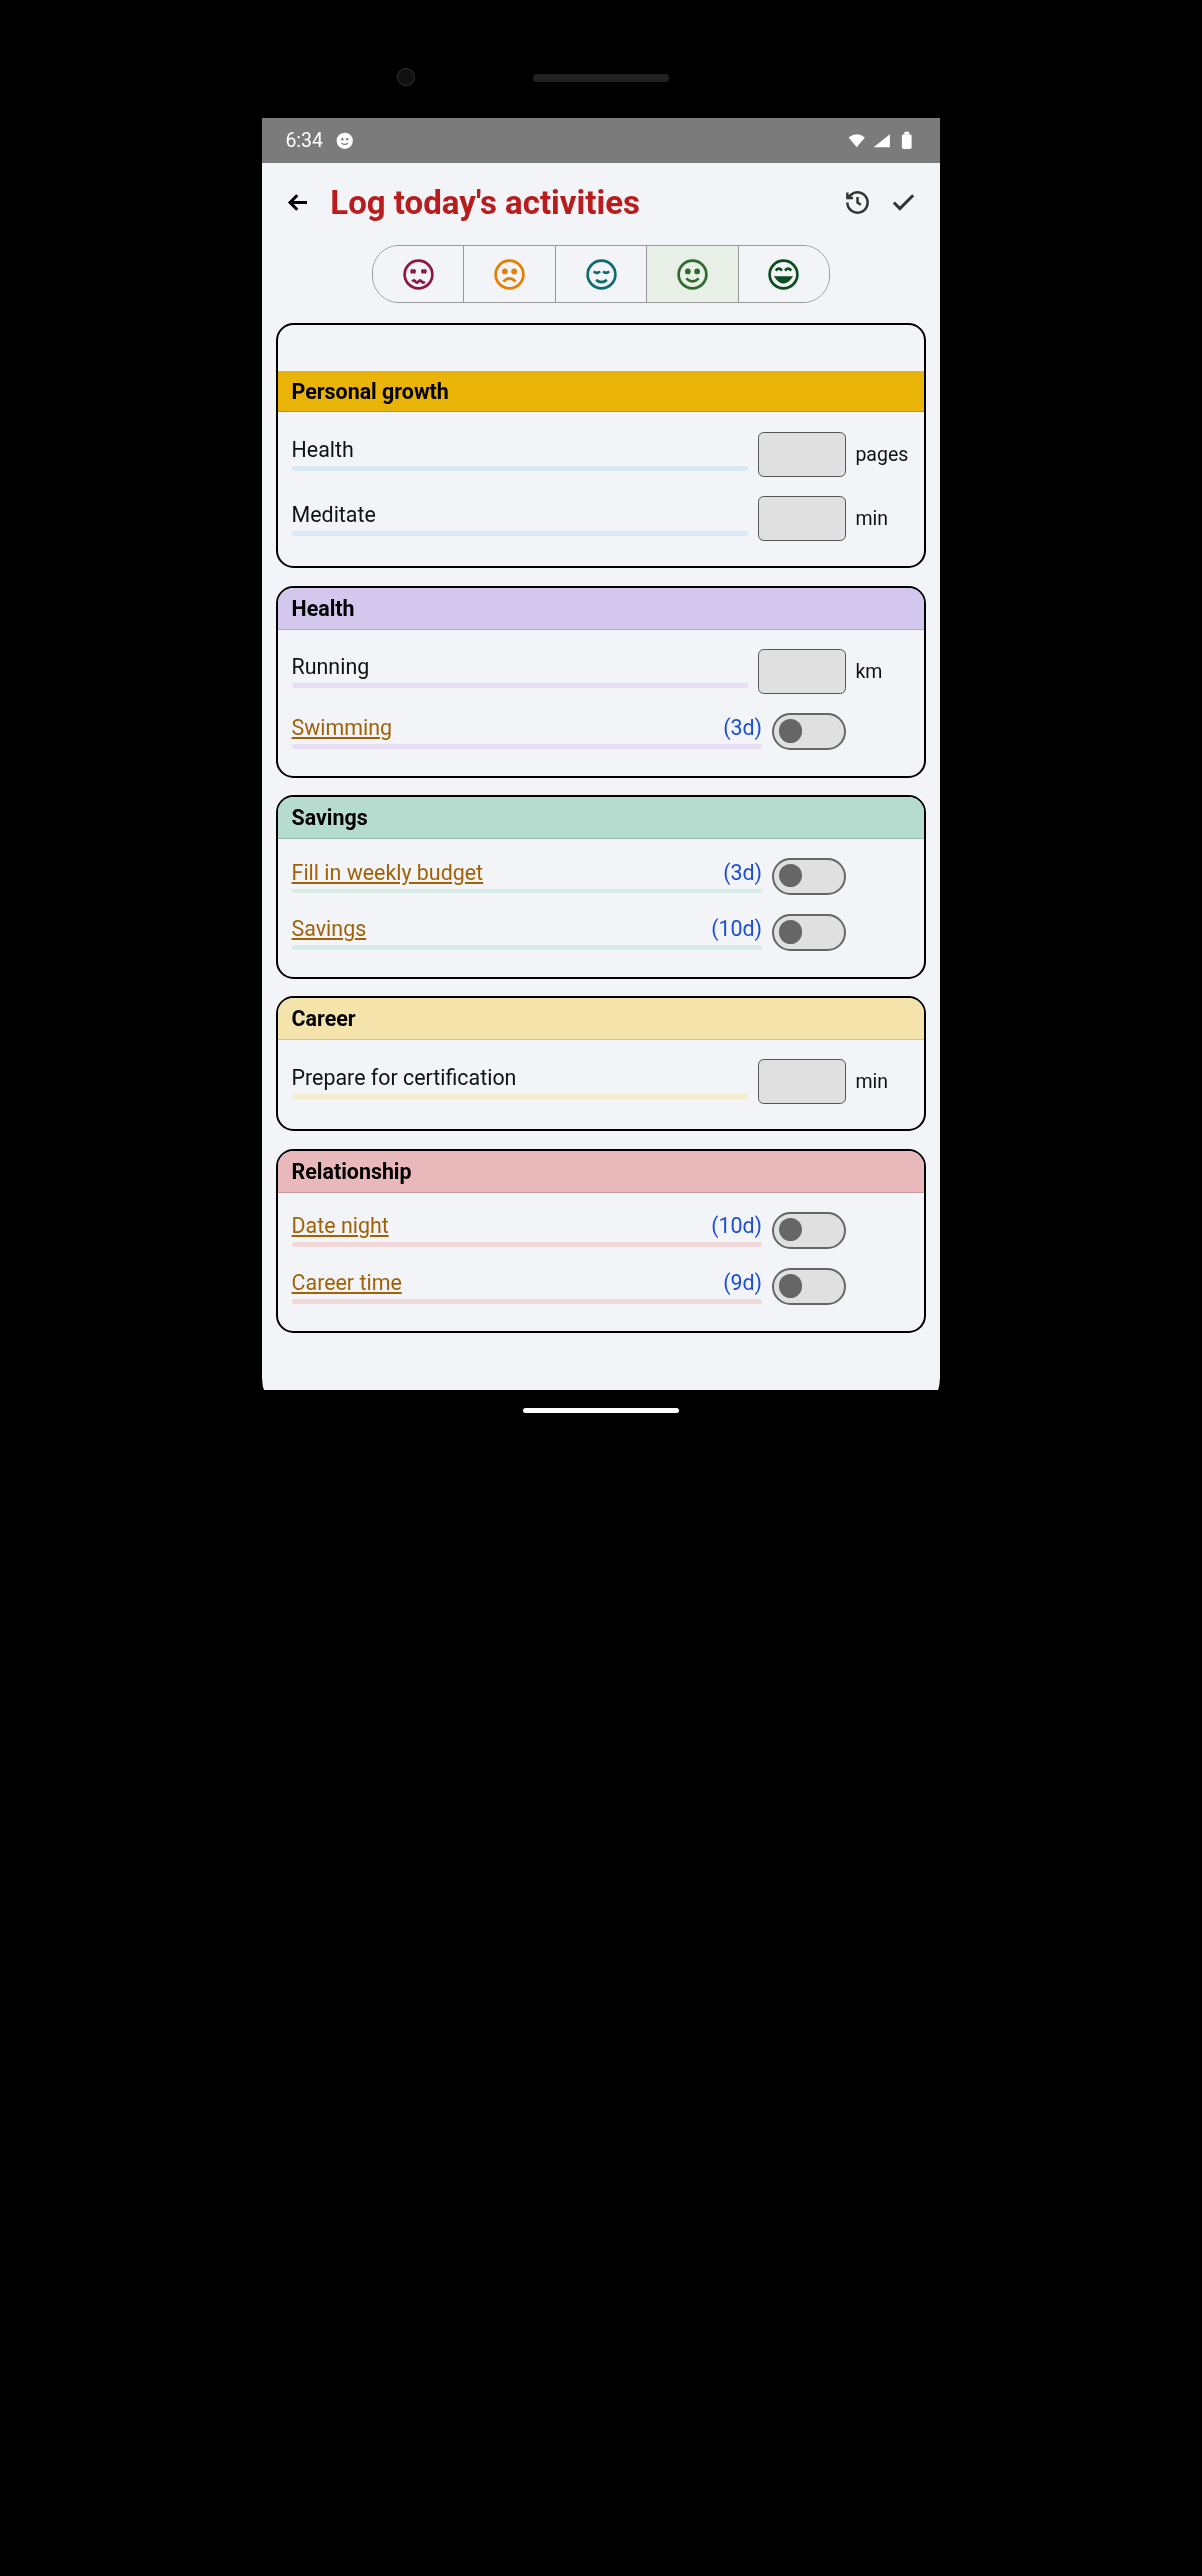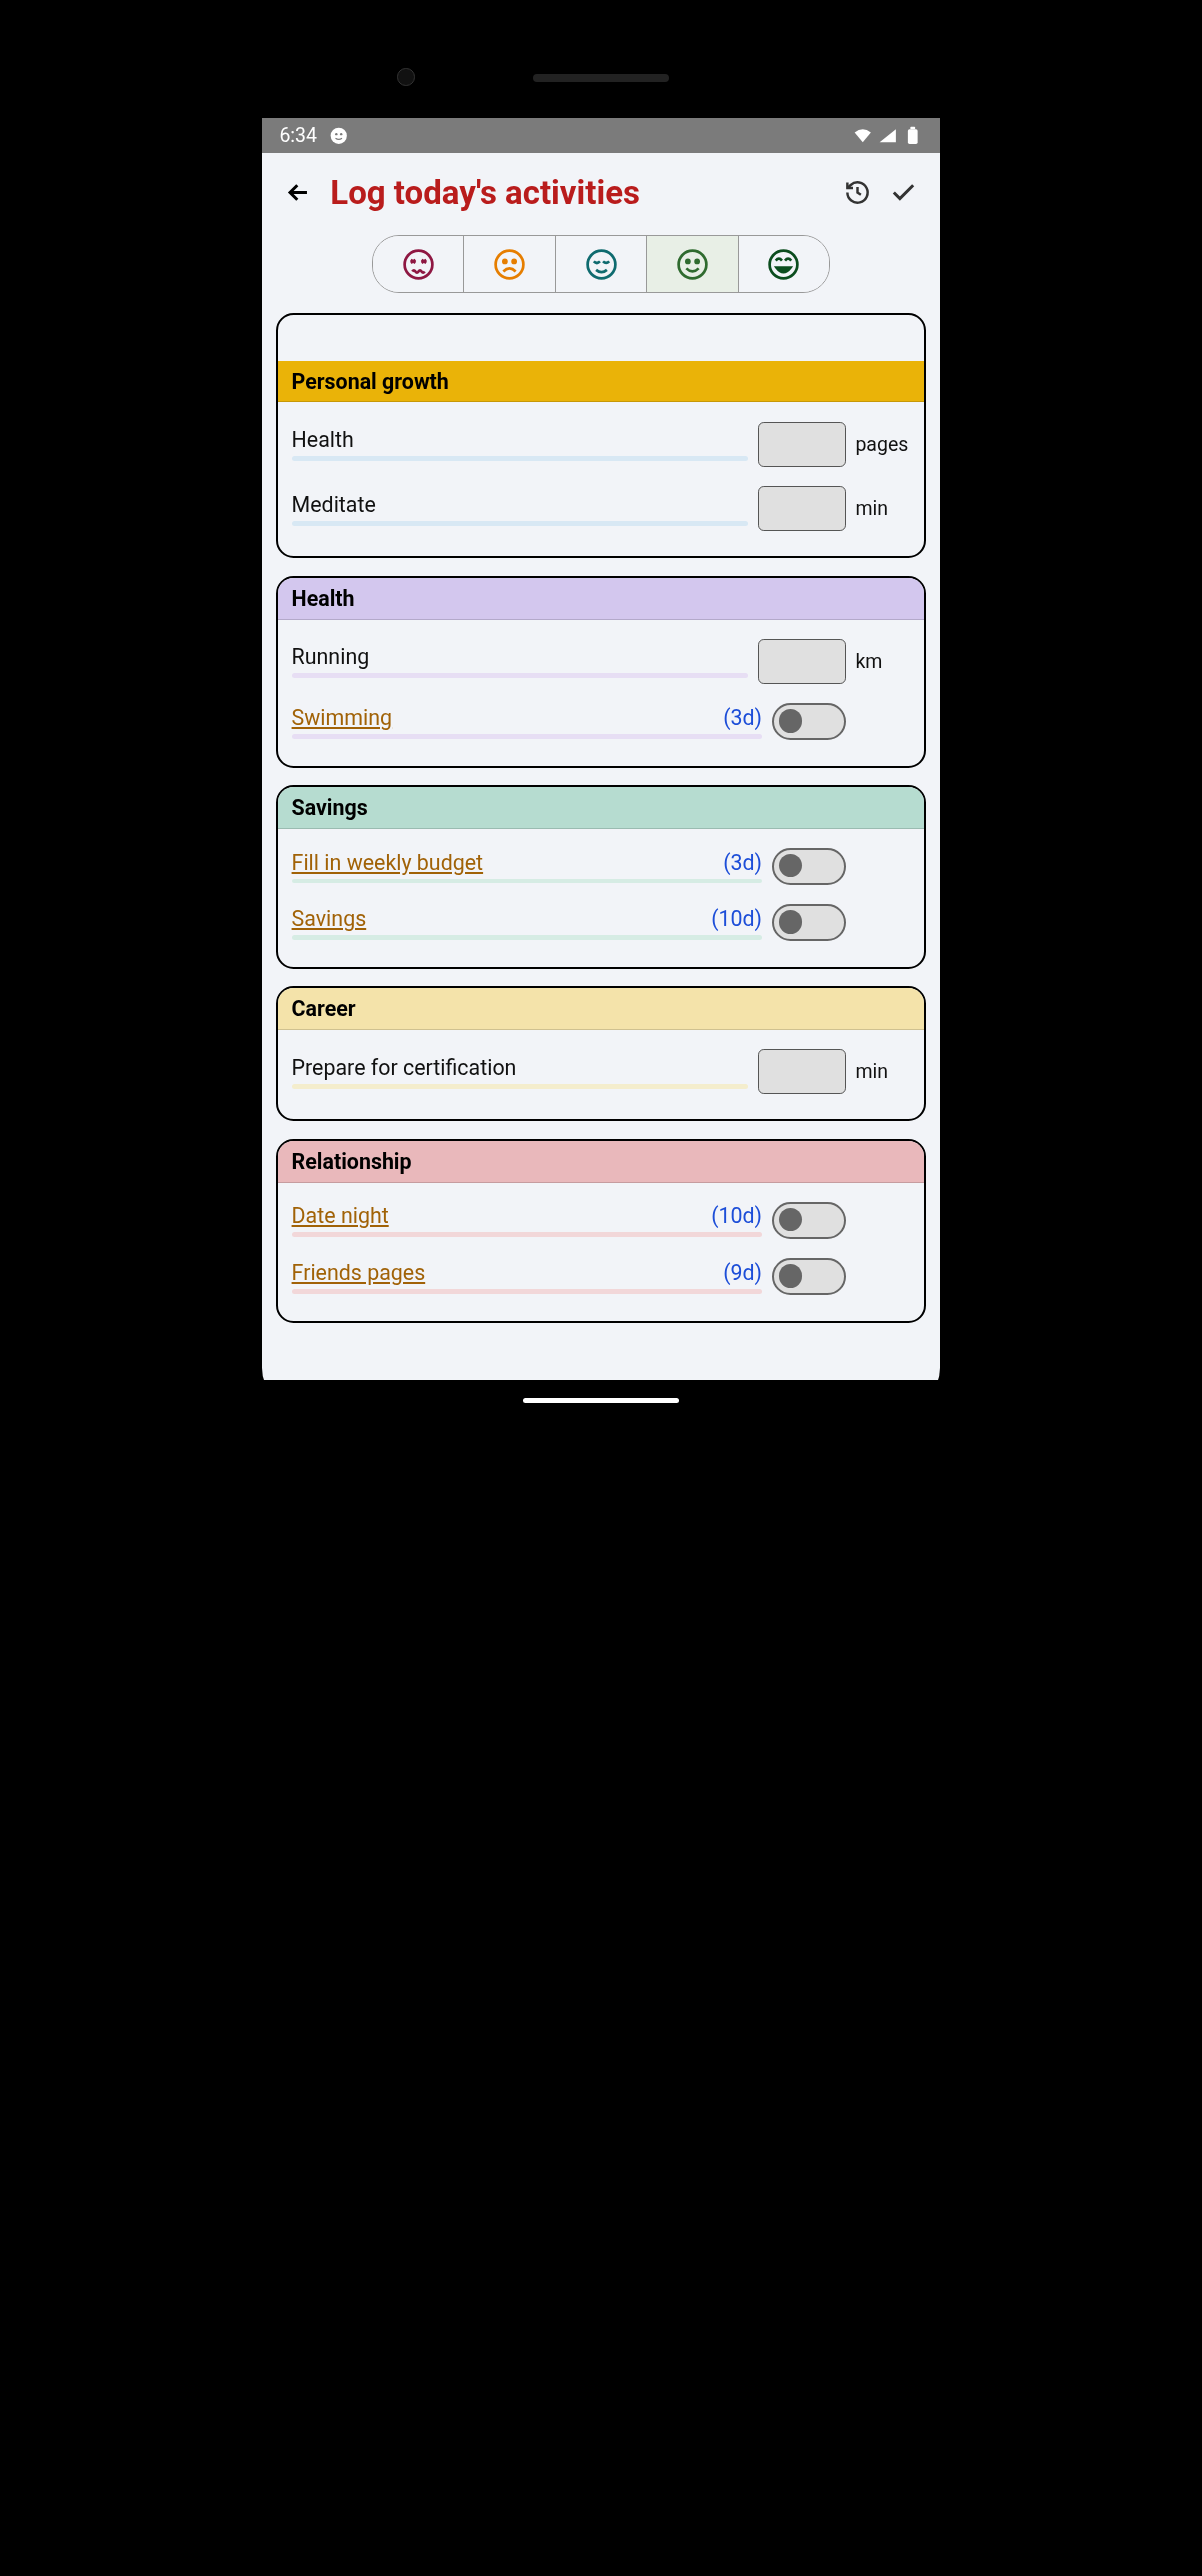--- a/index.html
+++ b/index.html
@@ -41,27 +41,27 @@
     top: 29px;
     left: 156px;
     width: 17.5px;
     height: 17.5px;
     background: #111;
     border-radius: 50%;
     border: 1.9px solid #333;
     z-index: 10;
   }
   .status-bar {
-    height: 35px;
+    height: 45px;
     background: #7b7b7b;
     color: #fff;
     display: flex;
     align-items: center;
     justify-content: space-between;
-    padding: 0 17px;
+    padding: 0 23px;
     font-size: 19.5px;
     margin-top: 58px;
   }
   .status-left { display: flex; align-items: center; gap: 11.7px; }
   .status-right { display: flex; align-items: center; gap: 5.8px; }
   .status-icon { width: 19.5px; height: 19.5px; }
   .screen {
     background: #f2f4f8;
     min-height: 1227px;
     padding-bottom: 29px;
@@ -376,21 +376,21 @@
                   <div class="underline" style="background: rgb(242, 215, 217);"></div>
                 </div>
                 <div class="toggle">
                   <div class="toggle-knob"></div>
                 </div>
                 <span class="unit">&nbsp;</span>
               </div>
               <div class="row">
                 <div class="row-left muted">
                   <div class="row-left-inner">
-                    <span class="row-label muted">Friends pages</span>
+                    <span class="row-label muted">Career time</span>
                     <span class="row-interval">(9d)</span>
                   </div>
                   <div class="underline" style="background: rgb(242, 215, 217);"></div>
                 </div>
                 <div class="toggle">
                   <div class="toggle-knob"></div>
                 </div>
                 <span class="unit">&nbsp;</span>
               </div>
             </div>

